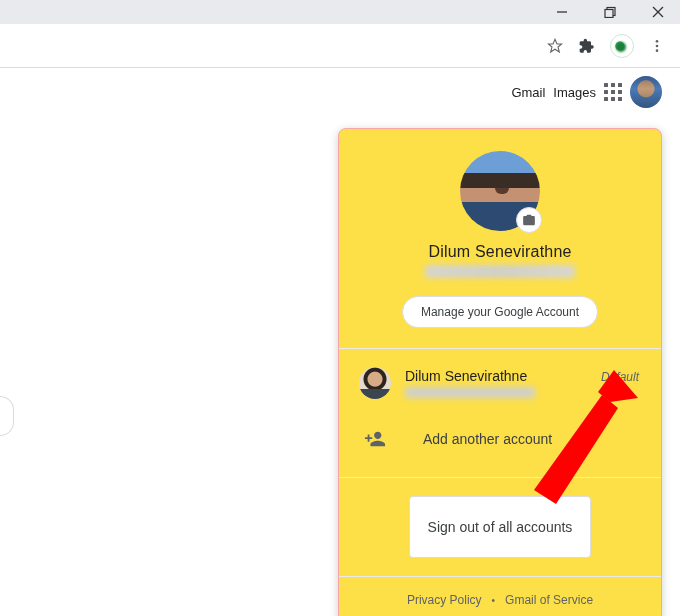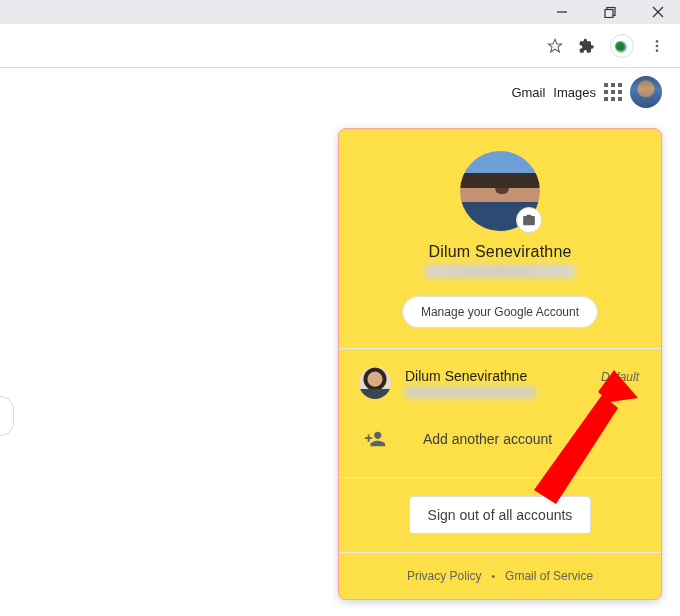--- a/index.html
+++ b/index.html
@@ -245,21 +245,21 @@
       justify-content:center;
       color:#5f6368;
     }
     .signout-wrap {
       padding: 18px 20px;
       display:flex;
       justify-content:center;
       border-bottom: 1px solid #e8eaed;
     }
     .signout-btn {
-      padding: 10px 18px;
+      padding: 22px 18px;
       border: 1px solid #dadce0;
       border-radius: 4px;
       font-size: 14px;
       color:#3c4043;
       background:#fff;
     }
     .footer {
       padding: 16px 8px;
       display:flex;
       justify-content:center;

